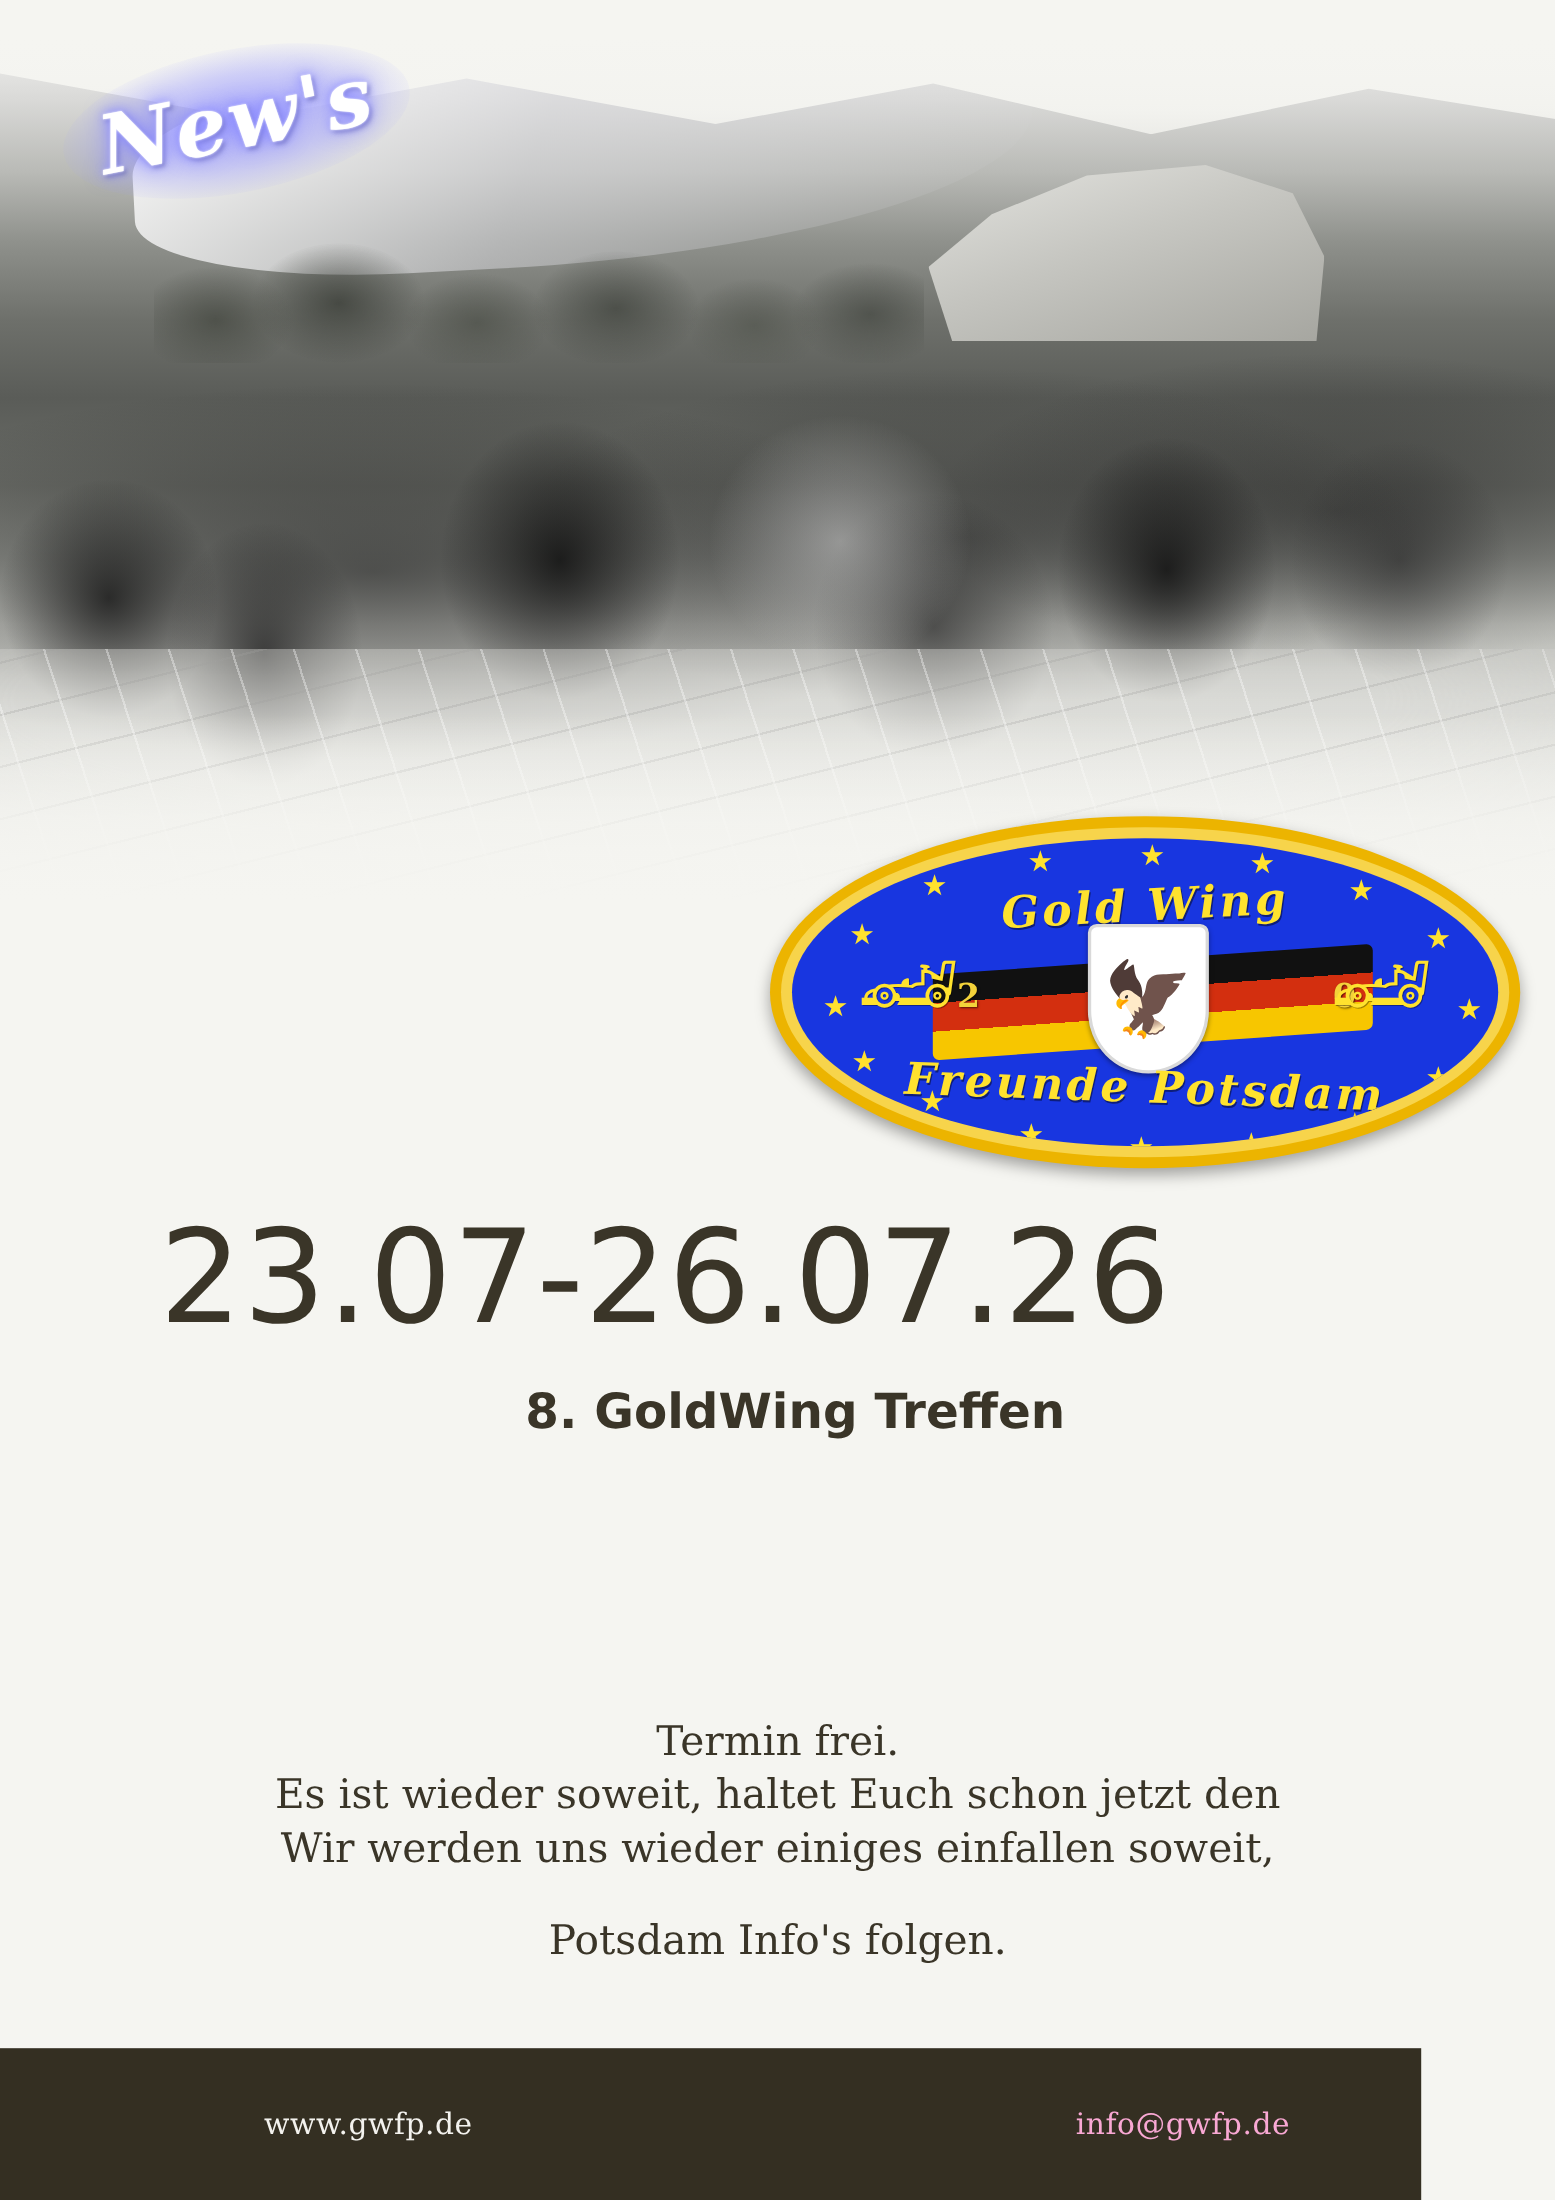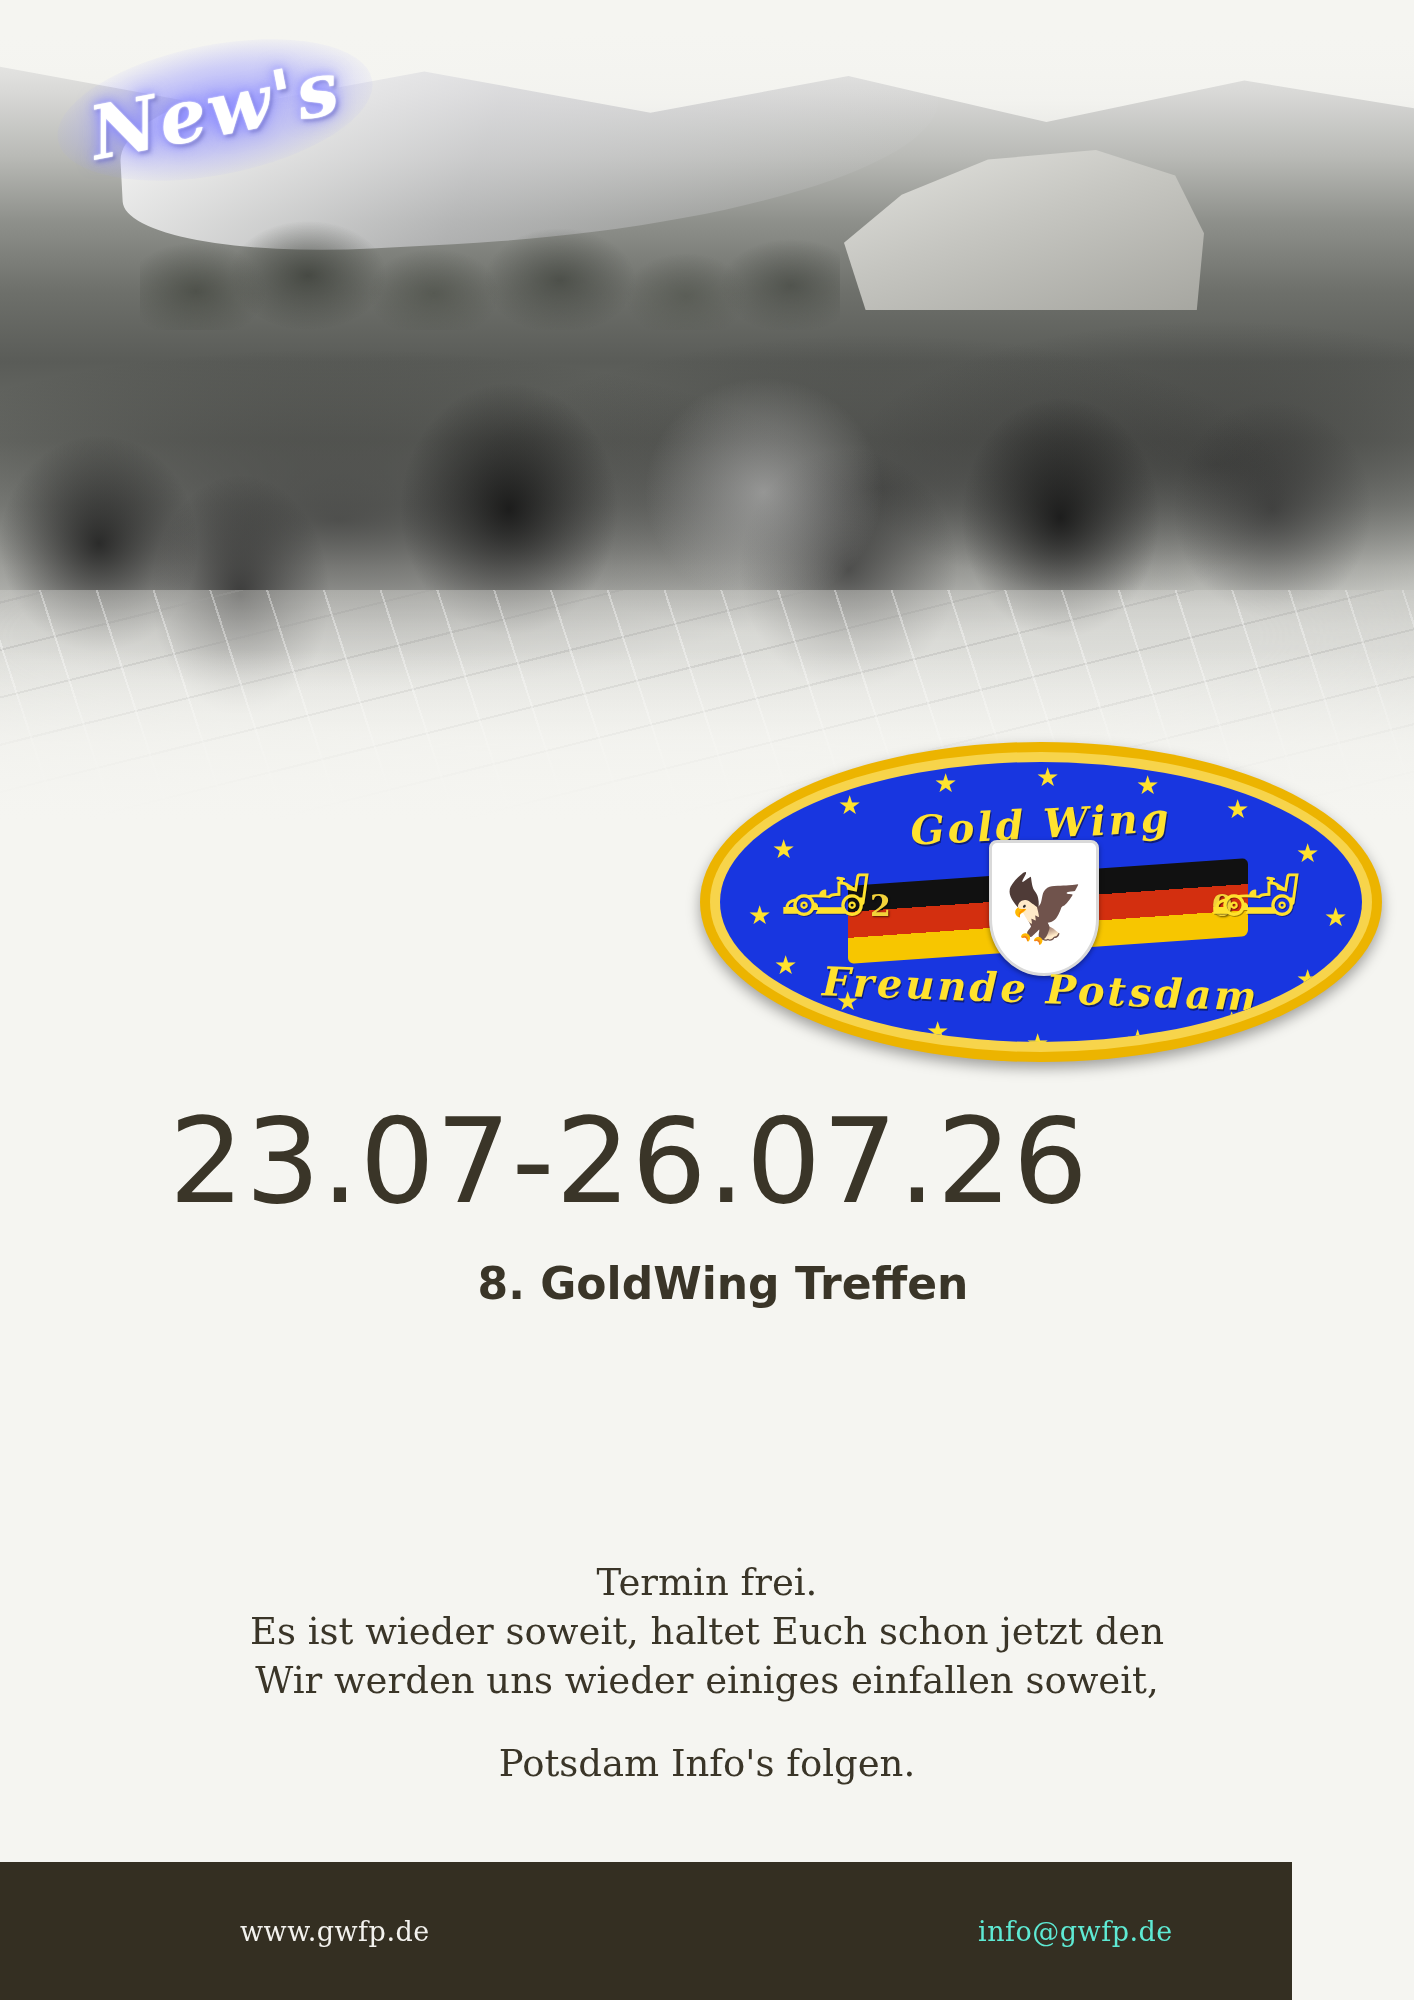--- a/index.html
+++ b/index.html
@@ -286,21 +286,20 @@
   .date-line {
     position: absolute;
     left: 0;
     top: 1092px;
     width: 1210px;
     text-align: center;
     font-family: "DejaVu Sans", sans-serif;
     font-size: 118px;
     letter-spacing: 1px;
     color: #3a3528;
-    margin-left: 24px;
   }
   .subtitle-1 {
     position: absolute;
     left: 16px;
     top: 1258px;
     width: 1414px;
     text-align: center;
     font-family: "DejaVu Sans", sans-serif;
     font-weight: bold;
     font-size: 44px;
@@ -348,21 +347,21 @@
     position: absolute;
     left: 240px;
     color: #f3f2ee;
     font-family: "DejaVu Serif", serif;
     font-size: 27px;
     letter-spacing: .5px;
   }
   .footer-mail {
     position: absolute;
     left: 978px;
-    color: #5eead4;
+    color: #f9a8d4;
     font-family: "DejaVu Serif", serif;
     font-size: 27px;
     letter-spacing: .5px;
   }
 </style>
 </head>
 <body>
 
 <div class="poster">
 

